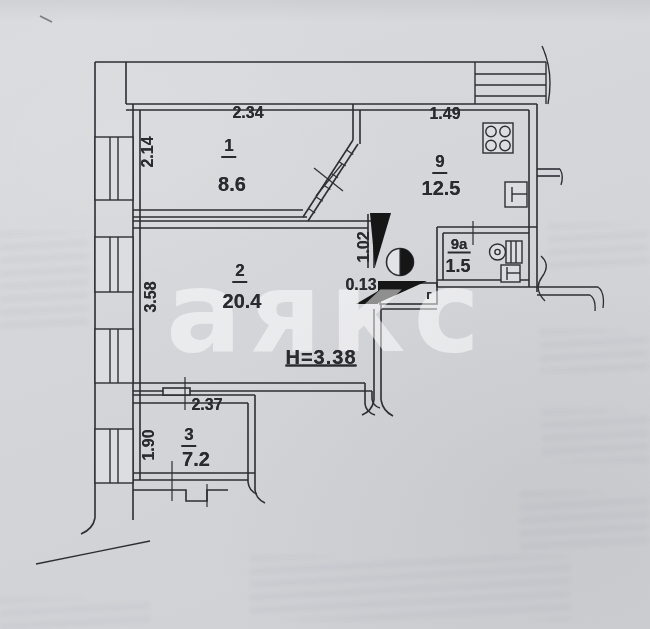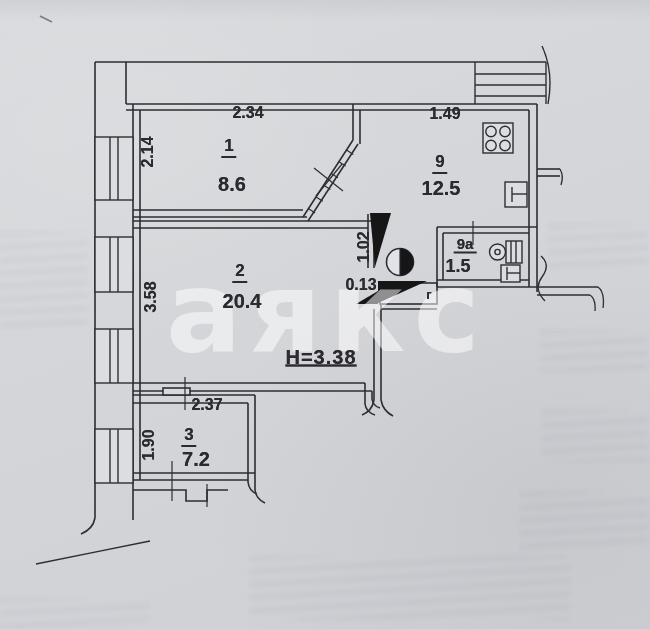--- a/index.html
+++ b/index.html
@@ -17,21 +17,21 @@
   .wm{position:absolute;left:166px;top:256px;width:330px;
         font-family:"DejaVu Sans",sans-serif;font-weight:700;
         font-size:112px;line-height:1;letter-spacing:8px;
         color:#ffffff;opacity:.52;user-select:none;}
   .lbl{position:absolute;transform:translate(-50%,-50%);white-space:nowrap;
         font-weight:700;color:#2a2a30;font-size:16px;
         text-shadow:0 0 .6px rgba(42,42,48,.85);}
   .lbl.v{transform:translate(-50%,-50%) rotate(-90deg);}
   .room-num{font-size:17px;border-bottom:2px solid #2a2a30;padding:0 3px 0px 3px;}
   .area{font-size:20px;}
-  .small-num{font-size:15px;margin-left:6px;}
+  .small-num{font-size:15px;}
   .small-area{font-size:18px;}
   .g-lbl{font-size:13px;}
   .h-note{font-size:20px;text-decoration:underline;letter-spacing:1px;}
 </style>
 </head>
 <body>
 
 <div class="page">
 
   <svg class="linework" width="650" height="629" viewBox="0 0 650 629">

